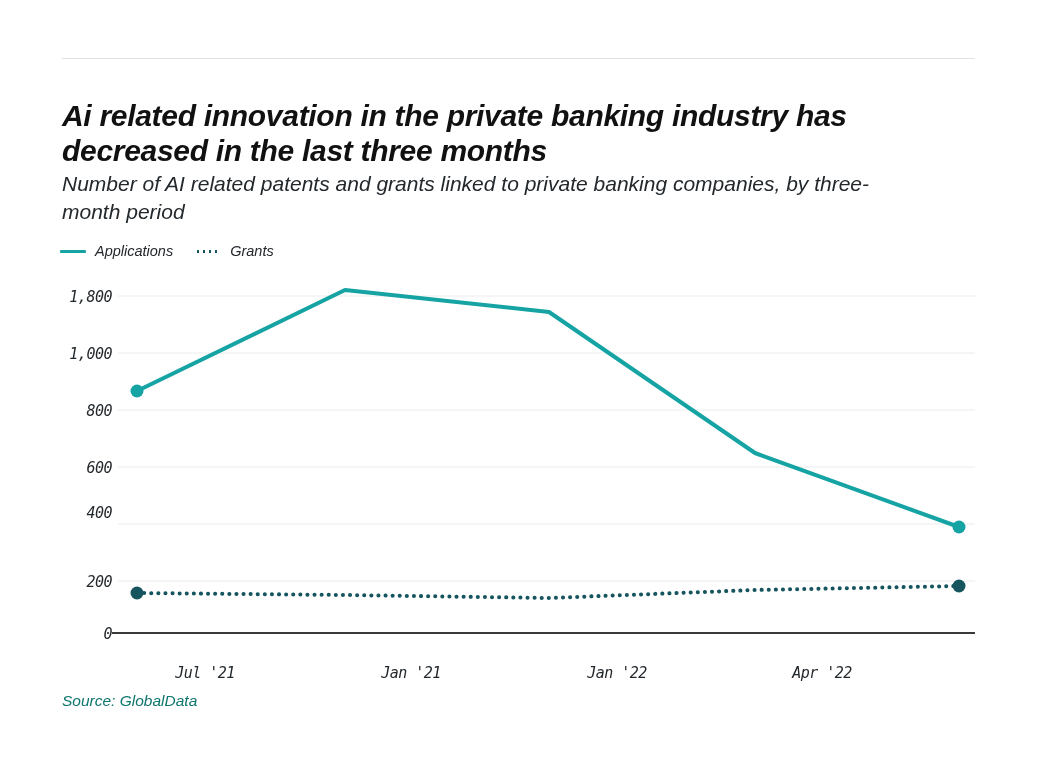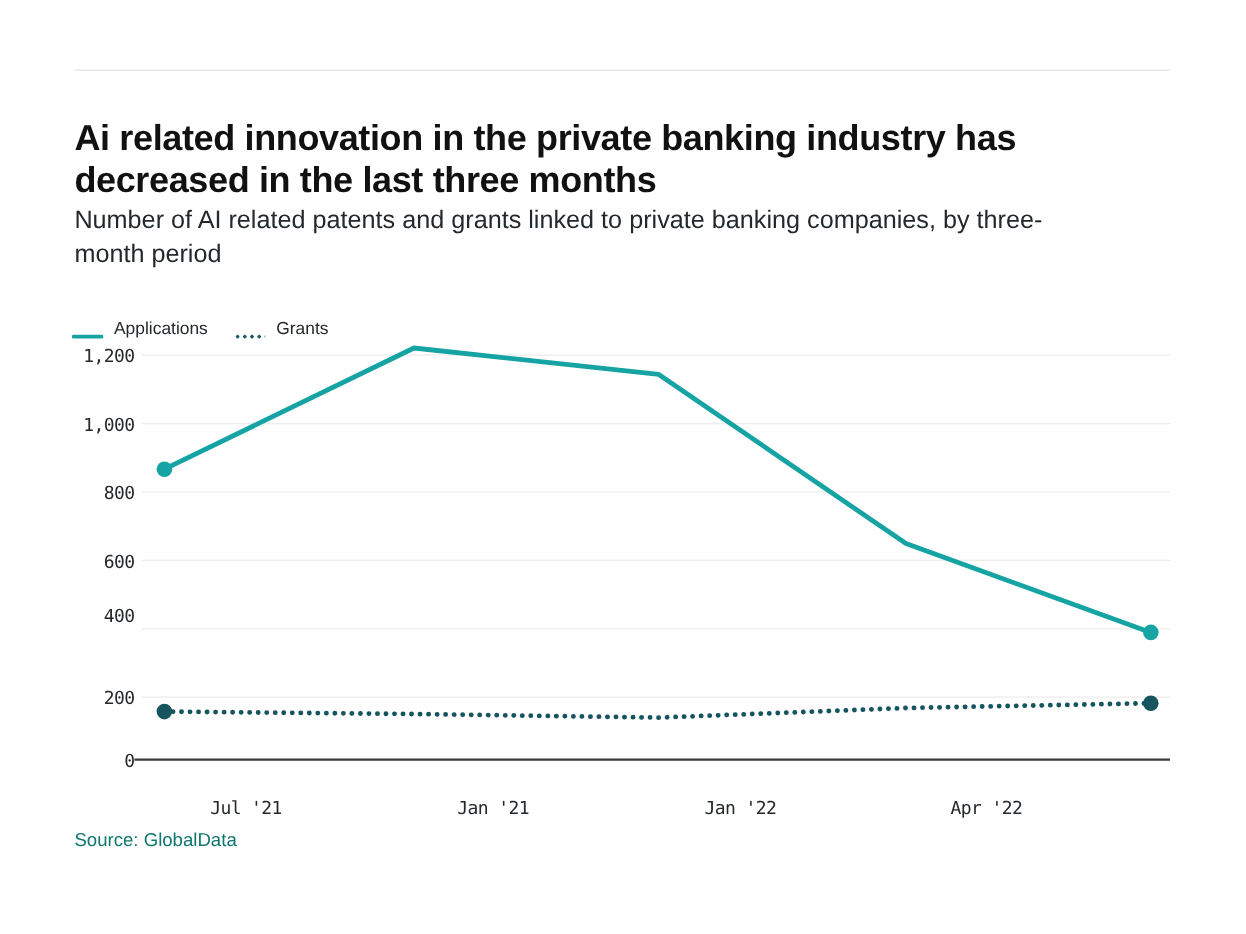--- a/index.html
+++ b/index.html
@@ -4,39 +4,39 @@
 <title>AI innovation private banking chart</title>
 <style>
   html,body{margin:0;padding:0;}
   body{
     width:1038px;height:778px;
     background:#ffffff;
     font-family:"Liberation Sans", sans-serif;
     color:#111111;
     overflow:hidden;
   }
-  .page{position:relative;width:1038px;height:654px;box-sizing:border-box;}
+  .page{position:relative;width:1038px;height:654px;box-sizing:border-box;font-style:italic;}
   .top-rule{
     position:absolute;left:62px;top:58px;width:913px;height:1px;
     background:#e2e2e2;
   }
   .title{
     position:absolute;left:62px;top:78px;width:900px;
     font-size:30px;line-height:1.18;font-weight:bold;
     letter-spacing:-0.3px;color:#111111;
   }
   .subtitle{
     position:absolute;left:62px;top:153px;width:820px;
     font-size:21px;line-height:1.33;font-weight:normal;color:#23282c;
   }
   .legend{
     position:absolute;left:60px;top:243px;
     display:flex;align-items:center;gap:22px;
   }
-  .legend-item{display:flex;align-items:flex-end;gap:9px;margin-top:23px;}
+  .legend-item{display:flex;align-items:center;gap:9px;}
   .legend-label{font-size:14.5px;color:#23282c;}
   .swatch-solid{width:26px;height:3px;background:#16a3a3;display:block;border-radius:1px;}
   .swatch-dotted{
     width:26px;height:3px;display:block;
     background-image:radial-gradient(circle, #16555e 40%, rgba(0,0,0,0) 41%);
     background-size:6px 3px;background-repeat:repeat-x;
   }
   .plot{
     position:absolute;left:0;top:0;width:1038px;height:778px;
     pointer-events:none;
@@ -74,21 +74,21 @@
     <div class="legend-item">
       <span class="swatch-solid"></span>
       <span class="legend-label">Applications</span>
     </div>
     <div class="legend-item">
       <span class="swatch-dotted"></span>
       <span class="legend-label">Grants</span>
     </div>
   </div>
 
-  <div class="ytick" style="left:42px;top:288px;">1,200</div>
+  <div class="ytick" style="left:42px;top:288px;">1,800</div>
   <div class="ytick" style="left:42px;top:345px;">1,000</div>
   <div class="ytick" style="left:42px;top:402px;">800</div>
   <div class="ytick" style="left:42px;top:459px;">600</div>
   <div class="ytick" style="left:42px;top:504px;">400</div>
   <div class="ytick" style="left:42px;top:573px;">200</div>
   <div class="ytick" style="left:42px;top:625px;">0</div>
 
   <div class="xtick" style="left:145px;top:644px;">Jul '21</div>
   <div class="xtick" style="left:351px;top:644px;">Jan '21</div>
   <div class="xtick" style="left:557px;top:644px;">Jan '22</div>

